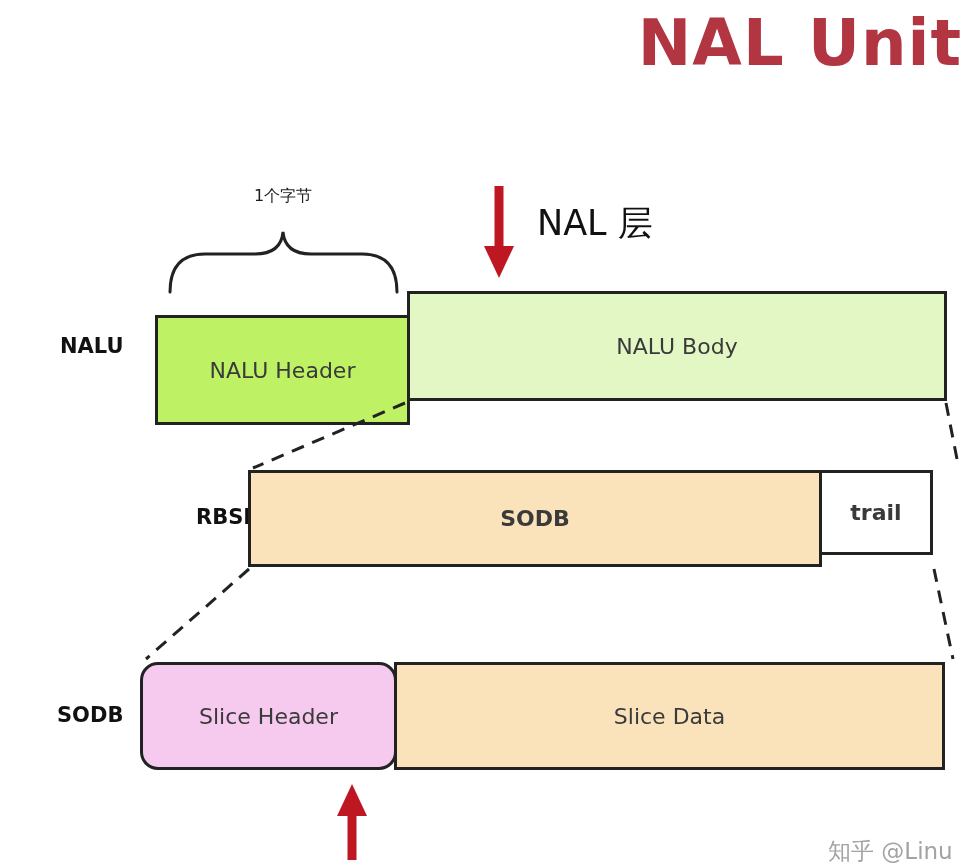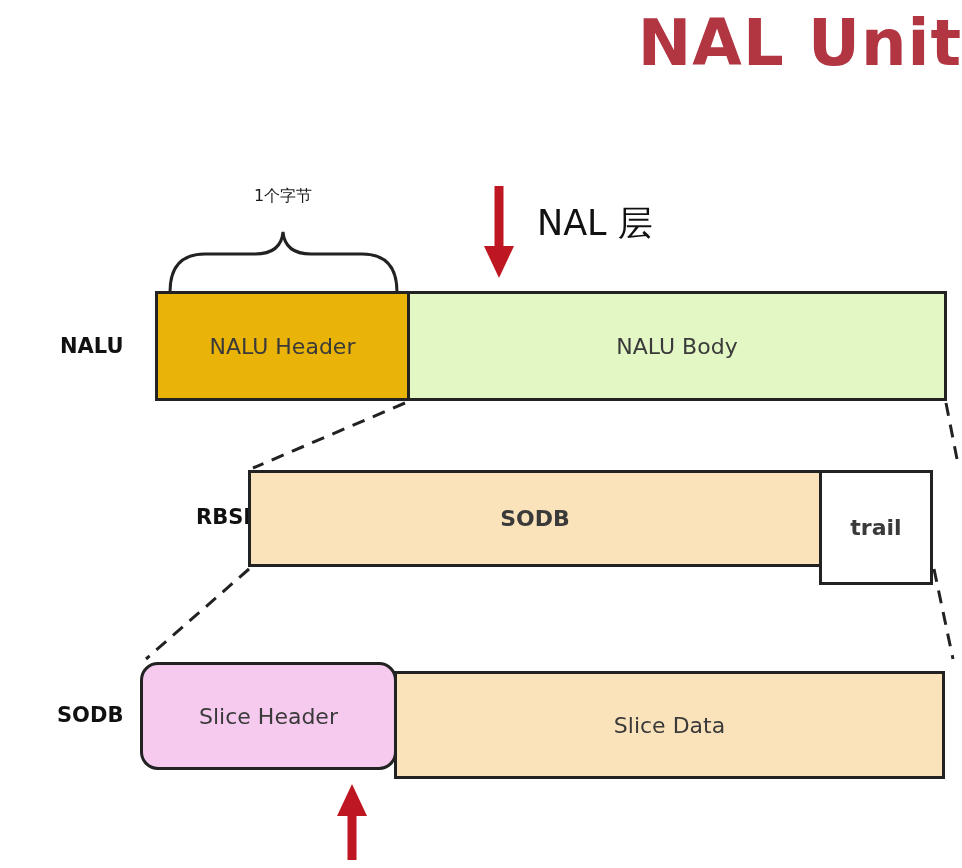--- a/index.html
+++ b/index.html
@@ -71,21 +71,21 @@
     display: flex;
     align-items: center;
     justify-content: center;
     z-index: 2;
     font-size: 22px;
     color: #3a3a3a;
   }
   .box-nalu-header { left: 155px; top: 291px; width: 255px; height: 110px; }
   .box-nalu-body   { left: 407px; top: 291px; width: 540px; height: 110px; }
   .box-sodb        { left: 248px; top: 470px; width: 574px; height: 97px; font-weight: 700; }
-  .box-trail       { left: 819px; top: 470px; width: 114px; height: 115px; font-weight: 700; align-items: center; }
+  .box-trail       { left: 819px; top: 470px; width: 114px; height: 85px; font-weight: 700; align-items: center; }
   .box-slice-header{ left: 140px; top: 662px; width: 257px; height: 108px; border-radius: 18px; }
   .box-slice-data  { left: 394px; top: 662px; width: 551px; height: 108px; }
   .watermark {
     position: absolute;
     left: 828px; top: 836px;
     font-size: 23px;
     color: #a3a3a3;
     z-index: 4;
     white-space: nowrap;
   }
@@ -115,37 +115,38 @@
     <line x1="946" y1="403" x2="958" y2="464" stroke="#222222" stroke-width="3" stroke-dasharray="13 9"></line>
 
     <line x1="249" y1="569" x2="146" y2="659" stroke="#222222" stroke-width="3" stroke-dasharray="13 9"></line>
     <line x1="934" y1="569" x2="953" y2="659" stroke="#222222" stroke-width="3" stroke-dasharray="13 9"></line>
   </svg>
 
   <div class="byte-label">1个字节</div>
   <div class="nal-layer-label">NAL 层</div>
 
   <div class="row-label label-nalu">NALU</div>
-  <div class="box box-nalu-header" style="background-color: #eab308;">
+  <div class="box box-nalu-header" style="background-color: #bef264; margin-top: 24px;">
     <span>NALU Header</span>
   </div>
   <div class="box box-nalu-body" style="background-color: rgb(227, 247, 197);">
     <span>NALU Body</span>
   </div>
 
   <div class="row-label label-rbsp">RBSP</div>
   <div class="box box-sodb" style="background-color: rgb(250, 227, 187);">
     <span>SODB</span>
   </div>
   <div class="box box-trail" style="background-color: rgb(255, 255, 255);">
     <span>trail</span>
   </div>
 
   <div class="row-label label-sodb">SODB</div>
   <div class="box box-slice-header" style="background-color: rgb(246, 201, 238);">
     <span>Slice Header</span>
   </div>
-  <div class="box box-slice-data" style="background-color: rgb(250, 227, 187); margin-top: 9px;">
+  <div class="box box-slice-data" style="background-color: rgb(250, 227, 187);">
     <span>Slice Data</span>
   </div>
 
+  <div class="watermark">知乎 @Linu</div>
 
 </div>
 
 </body></html>

